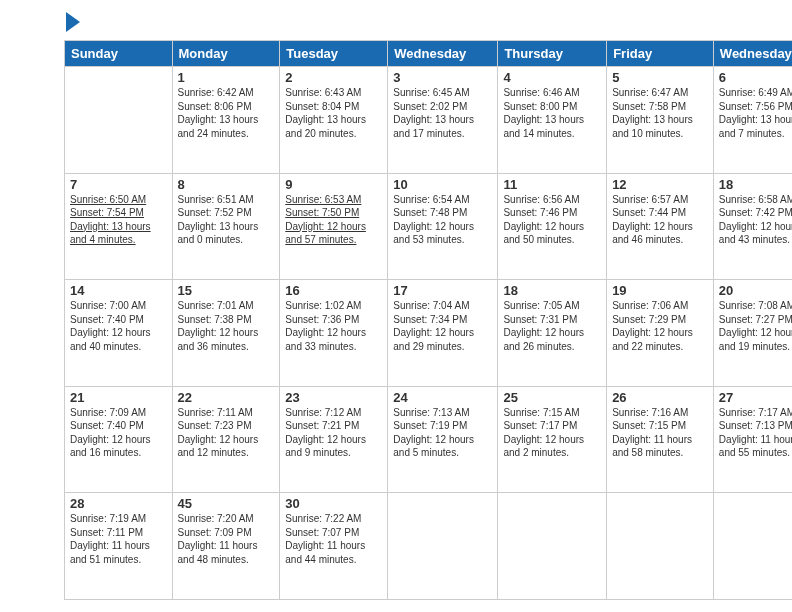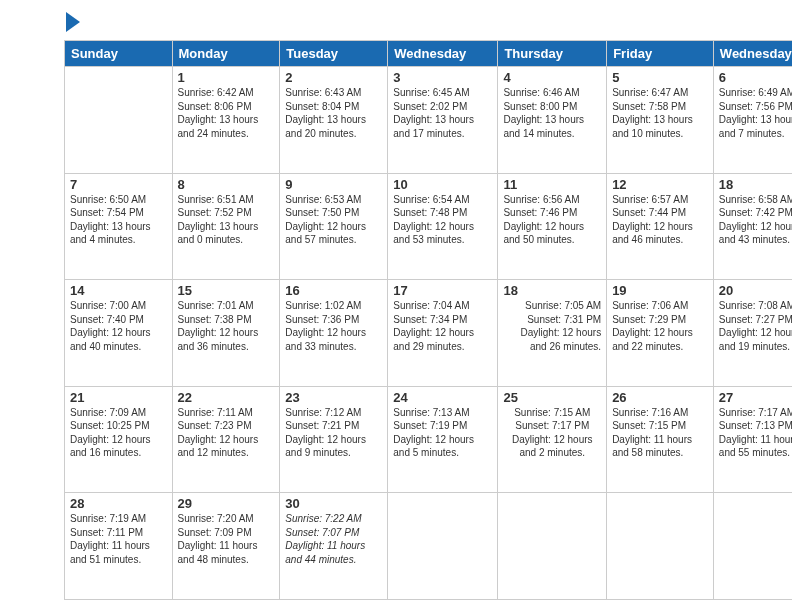--- a/index.html
+++ b/index.html
@@ -176,35 +176,35 @@
             <span class="day-number">6</span>
             <div class="day-info" style="white-space: pre-line;">Sunrise: 6:49 AM
 Sunset: 7:56 PM
 Daylight: 13 hours
 and 7 minutes.</div>
           </td>
         </tr>
         <tr>
           <td>
             <span class="day-number">7</span>
-            <div class="day-info" style="white-space: pre-line;">Sunrise: 6:50 AM
+            <div class="day-info" style="white-space: pre-line; text-decoration: underline;">Sunrise: 6:50 AM
 Sunset: 7:54 PM
 Daylight: 13 hours
 and 4 minutes.</div>
           </td>
           <td>
             <span class="day-number">8</span>
             <div class="day-info" style="white-space: pre-line;">Sunrise: 6:51 AM
 Sunset: 7:52 PM
 Daylight: 13 hours
 and 0 minutes.</div>
           </td>
           <td>
             <span class="day-number">9</span>
-            <div class="day-info" style="white-space: pre-line;">Sunrise: 6:53 AM
+            <div class="day-info" style="white-space: pre-line; text-decoration: underline;">Sunrise: 6:53 AM
 Sunset: 7:50 PM
 Daylight: 12 hours
 and 57 minutes.</div>
           </td>
           <td>
             <span class="day-number">10</span>
             <div class="day-info" style="white-space: pre-line;">Sunrise: 6:54 AM
 Sunset: 7:48 PM
 Daylight: 12 hours
 and 53 minutes.</div>
@@ -255,21 +255,21 @@
           </td>
           <td>
             <span class="day-number">17</span>
             <div class="day-info" style="white-space: pre-line;">Sunrise: 7:04 AM
 Sunset: 7:34 PM
 Daylight: 12 hours
 and 29 minutes.</div>
           </td>
           <td>
             <span class="day-number">18</span>
-            <div class="day-info" style="white-space: pre-line; text-align: right;">Sunrise: 7:05 AM
+            <div class="day-info" style="white-space: pre-line;">Sunrise: 7:05 AM
 Sunset: 7:31 PM
 Daylight: 12 hours
 and 26 minutes.</div>
           </td>
           <td>
             <span class="day-number">19</span>
             <div class="day-info" style="white-space: pre-line;">Sunrise: 7:06 AM
 Sunset: 7:29 PM
 Daylight: 12 hours
 and 22 minutes.</div>
@@ -279,21 +279,21 @@
             <div class="day-info" style="white-space: pre-line;">Sunrise: 7:08 AM
 Sunset: 7:27 PM
 Daylight: 12 hours
 and 19 minutes.</div>
           </td>
         </tr>
         <tr>
           <td>
             <span class="day-number">21</span>
             <div class="day-info" style="white-space: pre-line;">Sunrise: 7:09 AM
-Sunset: 10:25 PM
+Sunset: 7:40 PM
 Daylight: 12 hours
 and 16 minutes.</div>
           </td>
           <td>
             <span class="day-number">22</span>
             <div class="day-info" style="white-space: pre-line;">Sunrise: 7:11 AM
 Sunset: 7:23 PM
 Daylight: 12 hours
 and 12 minutes.</div>
           </td>
@@ -306,21 +306,21 @@
           </td>
           <td>
             <span class="day-number">24</span>
             <div class="day-info" style="white-space: pre-line;">Sunrise: 7:13 AM
 Sunset: 7:19 PM
 Daylight: 12 hours
 and 5 minutes.</div>
           </td>
           <td>
             <span class="day-number">25</span>
-            <div class="day-info" style="white-space: pre-line; text-align: center;">Sunrise: 7:15 AM
+            <div class="day-info" style="white-space: pre-line;">Sunrise: 7:15 AM
 Sunset: 7:17 PM
 Daylight: 12 hours
 and 2 minutes.</div>
           </td>
           <td>
             <span class="day-number">26</span>
             <div class="day-info" style="white-space: pre-line;">Sunrise: 7:16 AM
 Sunset: 7:15 PM
 Daylight: 11 hours
 and 58 minutes.</div>
@@ -335,29 +335,29 @@
         </tr>
         <tr>
           <td>
             <span class="day-number">28</span>
             <div class="day-info" style="white-space: pre-line;">Sunrise: 7:19 AM
 Sunset: 7:11 PM
 Daylight: 11 hours
 and 51 minutes.</div>
           </td>
           <td>
-            <span class="day-number">29</span>
+            <span class="day-number">45</span>
             <div class="day-info" style="white-space: pre-line;">Sunrise: 7:20 AM
 Sunset: 7:09 PM
 Daylight: 11 hours
 and 48 minutes.</div>
           </td>
           <td>
             <span class="day-number">30</span>
-            <div class="day-info" style="white-space: pre-line; font-style: italic;">Sunrise: 7:22 AM
+            <div class="day-info" style="white-space: pre-line;">Sunrise: 7:22 AM
 Sunset: 7:07 PM
 Daylight: 11 hours
 and 44 minutes.</div>
           </td>
           <td class="empty-cell"></td>
           <td class="empty-cell"></td>
           <td class="empty-cell"></td>
           <td class="empty-cell"></td>
         </tr>
       </tbody>

